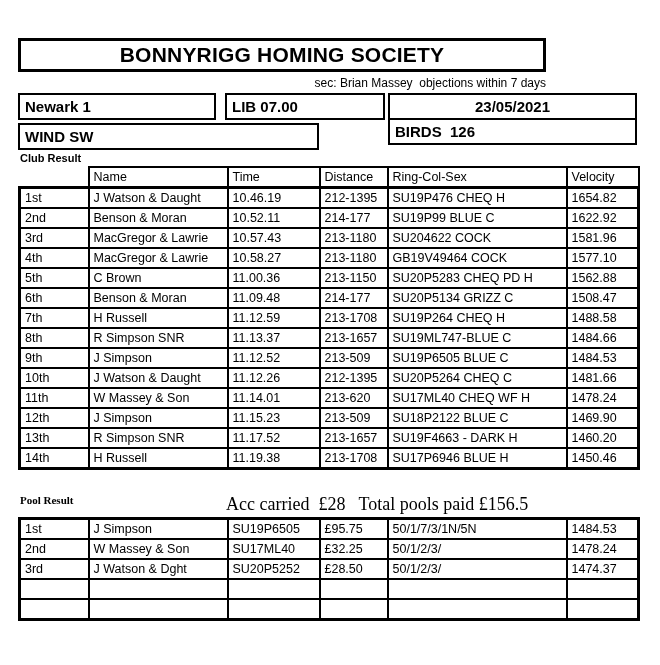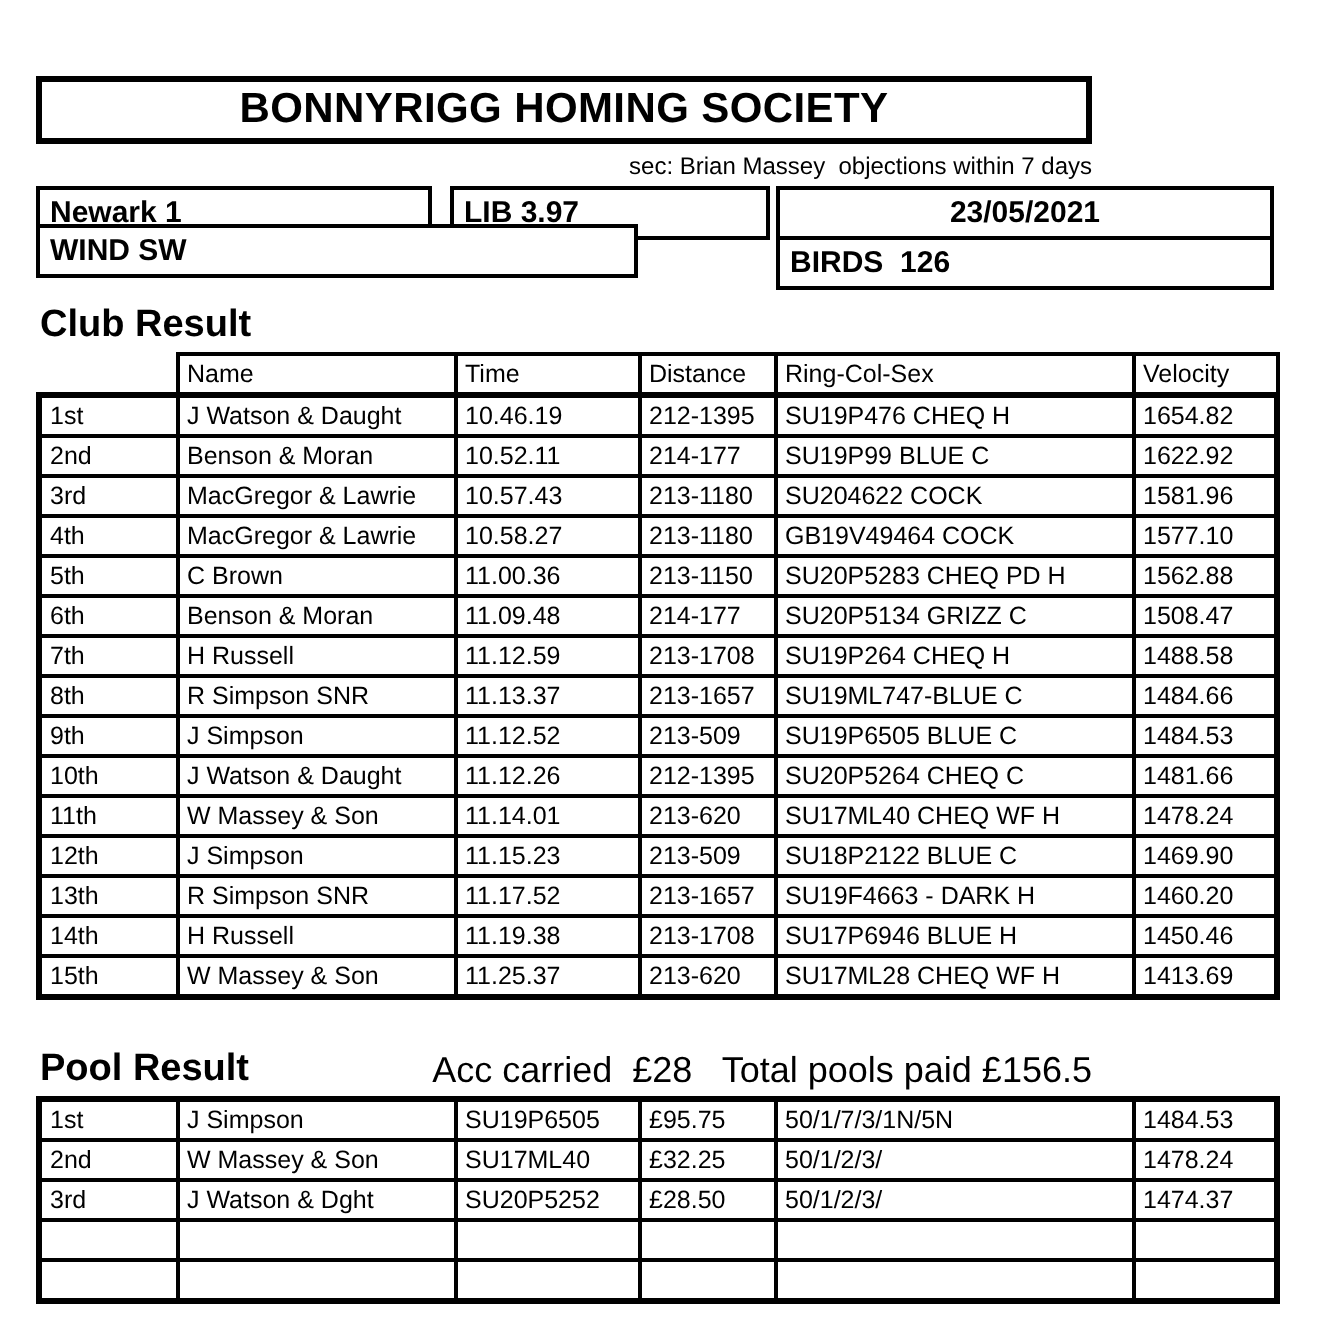--- a/index.html
+++ b/index.html
@@ -20,56 +20,56 @@
   .info-grid{position:relative;height:53px;margin-top:1px;}
   .ibox{
     position:absolute;border:2.5px solid #000;height:27px;box-sizing:border-box;
     display:flex;align-items:center;font-size:15px;font-weight:bold;
     padding:0 5px;background:#fff;white-space:pre;
   }
   .ibox.center{justify-content:center;}
   .b-newark{left:0;top:0;width:198px;}
   .b-lib{left:207px;top:0;width:160px;}
   .b-date{left:370px;top:0;width:249px;}
-  .b-wind{left:0;top:19px;width:301px;}
+  .b-wind{left:0;top:30px;width:301px;}
   .b-birds{left:370px;top:25px;width:249px;}
 
-  .section-label{font-size:19px;font-weight:bold;margin:6px 0 2px 2px;}
+  .section-label{font-size:11px;font-weight:bold;margin:6px 0 2px 2px;}
 
   
   table{border-collapse:collapse;table-layout:fixed;width:619px;}
   col.c-pos{width:69px;}  col.c-name{width:139px;} col.c-time{width:92px;}
   col.c-dist{width:68px;} col.c-ring{width:179px;} col.c-vel{width:72px;}
   th,td{
     border:2px solid #000;font-size:12.5px;font-weight:normal;text-align:left;
     padding:1px 4px;height:16px;overflow:hidden;white-space:nowrap;
   }
   th.blank{border:none;background:transparent;}
   tbody{border:3px solid #000;}
   td.num{}
 
   
-  .pool-head{display:flex;align-items:flex-end;margin:24px 0 2px 0;}
+  .pool-head{display:flex;align-items:flex-start;margin:24px 0 2px 0;font-family:Liberation Serif, serif;}
   .pool-head .section-label{width:206px;margin:0 0 0 2px;}
   .pool-summary{font-size:18px;white-space:pre;}
 </style>
 </head>
 <body>
 
 <div class="page">
 
   <div class="title-box">
     <h1>BONNYRIGG HOMING SOCIETY</h1>
   </div>
 
   <div class="subtitle">sec: Brian Massey  objections within 7 days</div>
 
   <div class="info-grid">
     <div class="ibox b-newark">Newark 1</div>
-    <div class="ibox b-lib">LIB 3.97</div>
+    <div class="ibox b-lib">LIB 07.00</div>
     <div class="ibox b-date center">23/05/2021</div>
     <div class="ibox b-wind">WIND SW</div>
     <div class="ibox b-birds">BIRDS  126</div>
   </div>
 
   <div class="section-label">Club Result</div>
 
   <table>
     <colgroup>
       <col class="c-pos">
@@ -196,28 +196,20 @@
           <td class="num">1460.20</td>
         </tr>
         <tr>
           <td>14th</td>
           <td>H Russell</td>
           <td>11.19.38</td>
           <td>213-1708</td>
           <td>SU17P6946 BLUE H</td>
           <td class="num">1450.46</td>
         </tr>
-        <tr>
-          <td>15th</td>
-          <td>W Massey &amp; Son</td>
-          <td>11.25.37</td>
-          <td>213-620</td>
-          <td>SU17ML28 CHEQ WF H</td>
-          <td class="num">1413.69</td>
-        </tr>
       </tbody>
   </table>
 
   <div class="pool-head">
     <div class="section-label">Pool Result</div>
     <div class="pool-summary">Acc carried  £28   Total pools paid £156.5</div>
   </div>
 
   <table>
     <colgroup>

